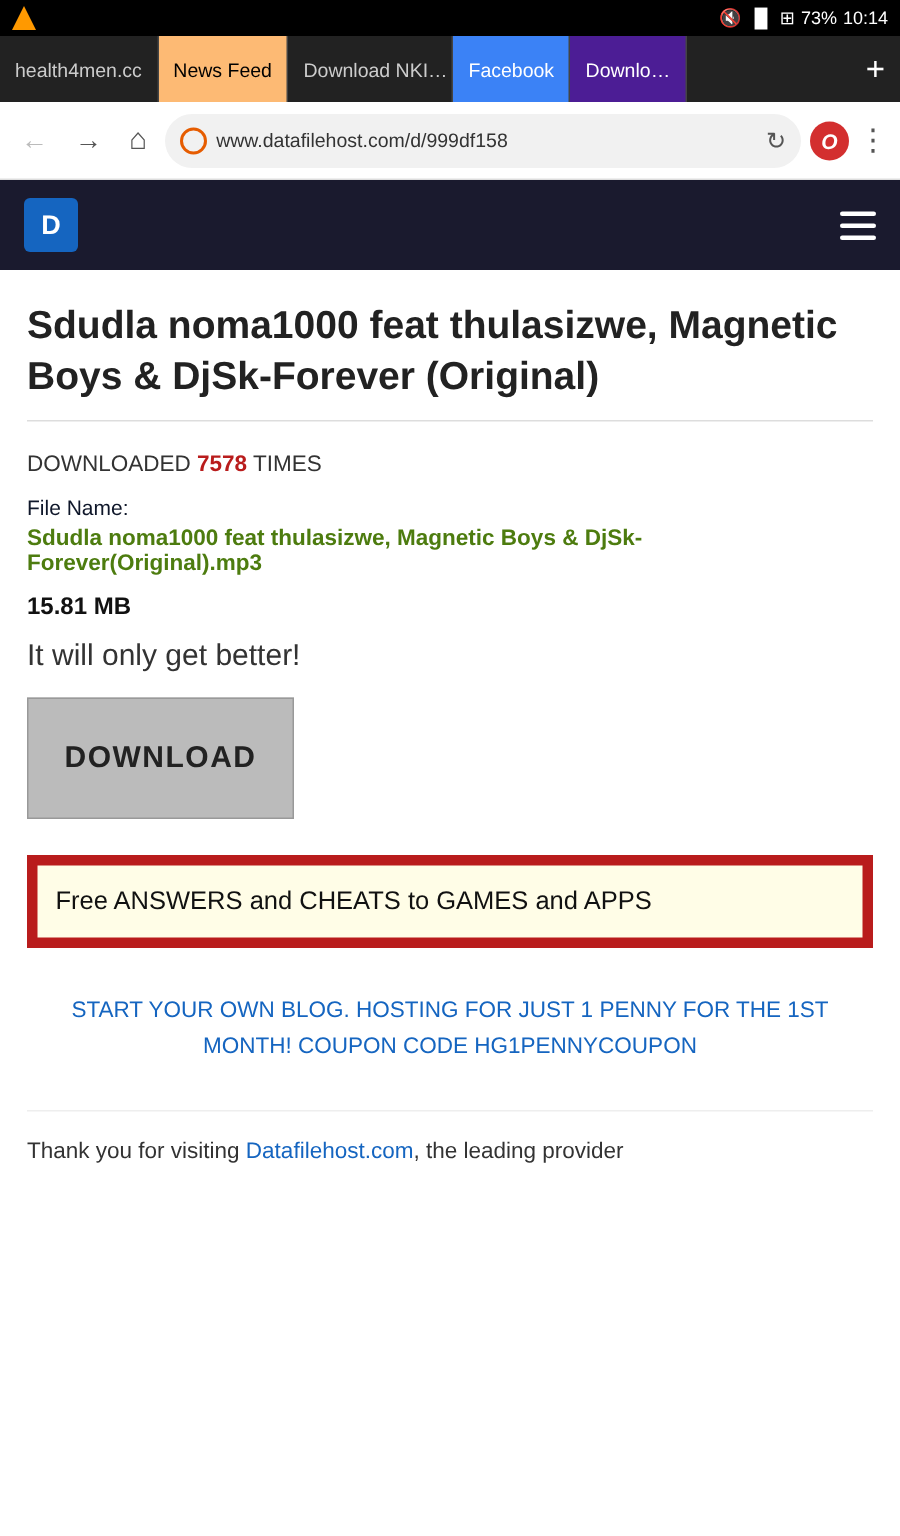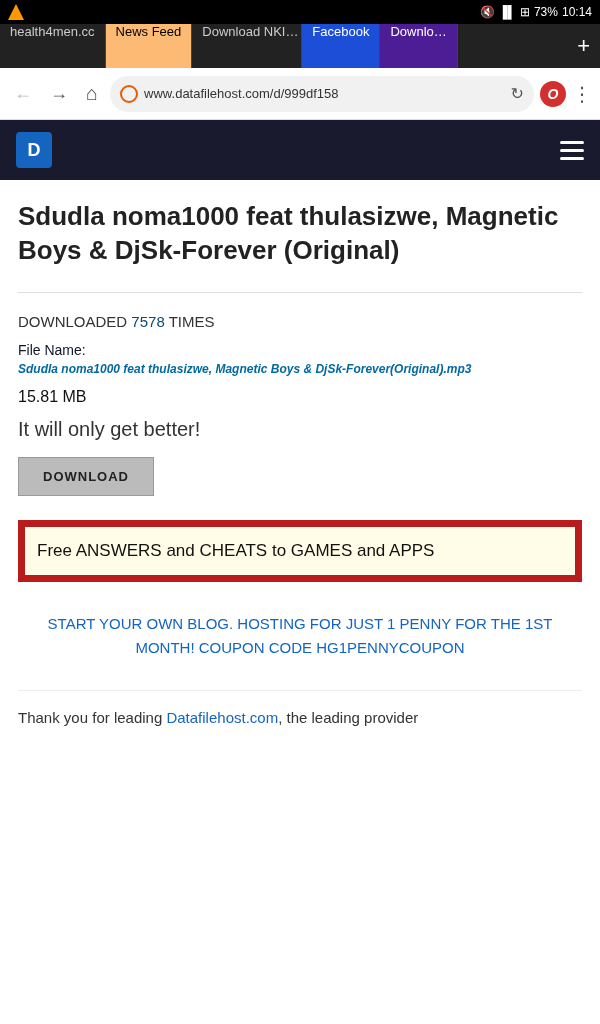--- a/index.html
+++ b/index.html
@@ -24,37 +24,37 @@
     .tabs-bar {
       background: #222;
       display: flex;
       align-items: center;
       height: 44px;
       overflow: hidden;
     }
     .tab {
       height: 44px;
       display: flex;
-      align-items: flex-start;
+      align-items: center;
       padding: 0 10px;
       font-size: 13px;
       color: #ccc;
       border-right: 1px solid #444;
       white-space: nowrap;
       overflow: hidden;
       max-width: 110px;
       cursor: pointer;
       flex-shrink: 0;
     }
     .tab.active {
       background: #fdba74;
       color: #000;
     }
     .tab.facebook {
-      background: #1d4ed8;
+      background: #3b82f6;
       color: #fff;
     }
     .tab.download-active {
       background: #4c1d95;
       color: #fff;
     }
     .tab-add {
       background: transparent;
       color: #fff;
       font-size: 22px;
@@ -152,61 +152,60 @@
     
     .main-content {
       padding: 20px 18px;
       background: #fff;
     }
     .page-title {
       font-size: 26px;
       font-weight: bold;
       color: #222;
       line-height: 1.3;
-      margin-bottom: 24px;
+      margin-bottom: 12px;
     }
     .divider {
       border: none;
       border-top: 1px solid #ddd;
       margin: 0 0 20px 0;
     }
     .meta-row {
       font-size: 15px;
       color: #333;
       margin-bottom: 12px;
     }
-    .meta-row .count { font-weight: normal; color: #0c4a6e; }
+    .meta-row .count { font-weight: bold; color: #b91c1c; }
     .file-label {
       font-size: 14px;
       color: #0f172a;
       margin-bottom: 4px;
     }
     .file-name {
-      font-size: 12px;
+      font-size: 15px;
       font-weight: bold;
-      color: #0369a1;
+      color: #4d7c0f;
       margin-bottom: 12px;
-      font-style: italic;
     }
     .file-size {
       font-size: 16px;
-      font-weight: normal;
+      font-weight: bold;
       color: #111;
       margin-bottom: 12px;
     }
     .tagline {
       font-size: 20px;
       color: #333;
       margin-bottom: 16px;
     }
     .download-btn {
       background: #bbb;
       border: 1px solid #999;
-      padding: 11px 24px;
-      font-size: 13px;
+      padding: 28px 24px;
+      font-size: 20px;
       font-weight: bold;
       color: #222;
       letter-spacing: 1px;
       cursor: pointer;
       text-transform: uppercase;
       margin-bottom: 24px;
     }
 
     
     .ad-banner {
@@ -334,16 +333,16 @@
 
   
   <div class="blog-promo">
     <span>START YOUR OWN BLOG.  HOSTING FOR JUST 1 PENNY FOR THE 1ST MONTH! COUPON CODE HG1PENNYCOUPON</span>
   </div>
 
   <hr class="divider2">
 
   
   <div class="footer-text">
-    <span>Thank you for leading </span><a href="#">Datafilehost.com</a><span>, the leading provider</span>
+    <span>Thank you for visiting </span><a href="#">Datafilehost.com</a><span>, the leading provider</span>
   </div>
 
 </div>
 
 </body></html>

